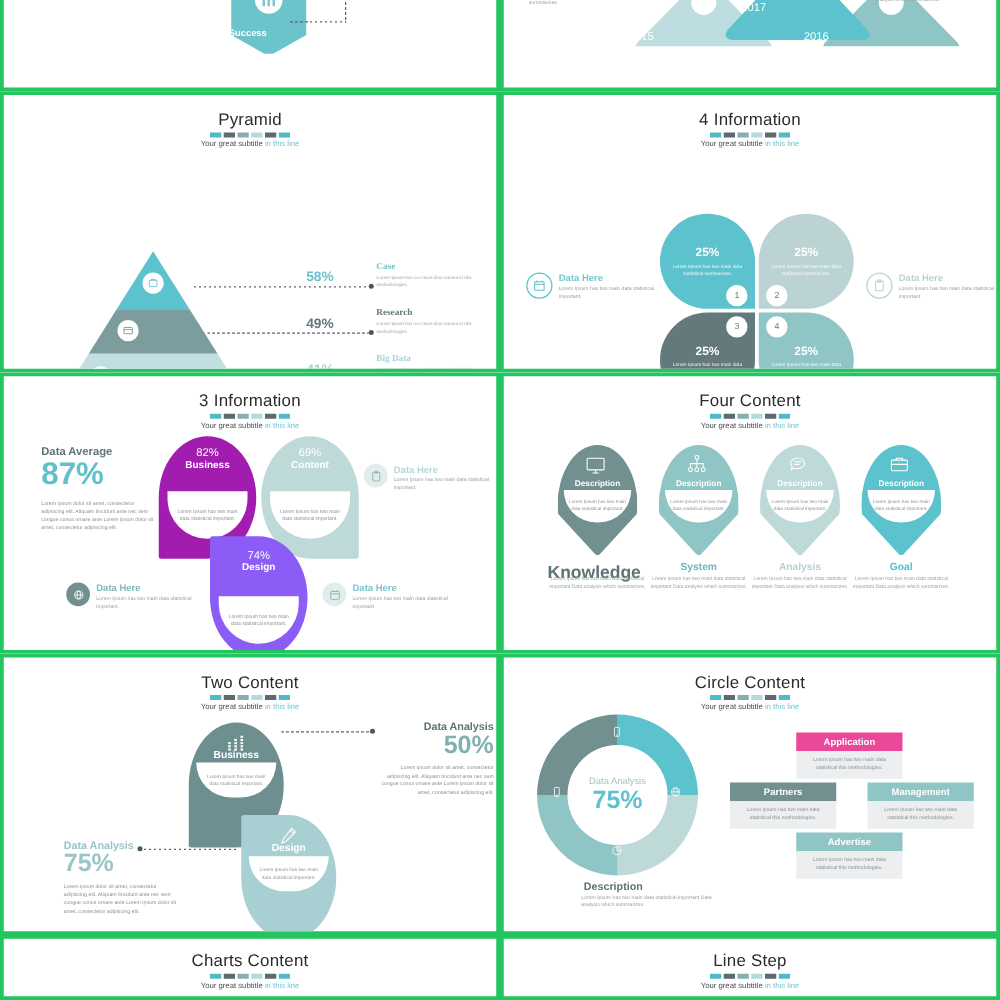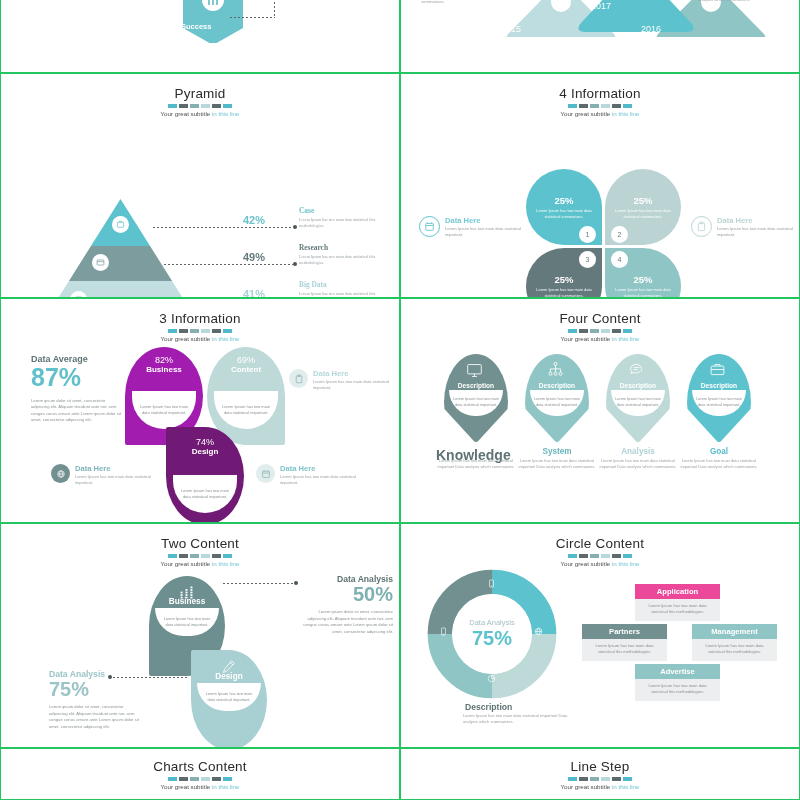--- a/index.html
+++ b/index.html
@@ -1,18 +1,18 @@
 <!DOCTYPE html>
 <html><head>
 <meta charset="utf-8">
 <style>
   * { box-sizing: border-box; margin:0; padding:0; }
   html,body { width:800px; height:800px; background:#e9ecee; font-family:"Liberation Sans", sans-serif; }
   .grid { width:800px; height:800px; display:grid; grid-template-columns:400px 400px; grid-template-rows:73px 225px 225px 225px 52px; gap:0; }
-  .slide { background:#fff; border:1px solid #22c55e; position:relative; overflow:hidden; }
+  .slide { background:#fff; border:3px solid #22c55e; position:relative; overflow:hidden; }
   .slide.r1 { border-top:none; }
 
   
   .titlewrap { position:absolute; left:0; right:0; top:12px; text-align:center; }
   .ttl { font-size:13.5px; color:#2b2b2b; letter-spacing:.2px; font-weight:400; }
   .bars { margin:3px auto 2px; display:flex; justify-content:center; gap:2px; }
   .bars i { display:block; width:9px; height:4px; }
   .sub { font-size:6.2px; color:#4d4d4d; }
   .sub b { font-weight:400; }
   .sub span { color:#6fc6d2; }
@@ -132,21 +132,21 @@
       <div class="ic icn" style="left:47px;top:92px;">
         <svg width="9" height="9" viewBox="0 0 16 16" fill="none" stroke="#A8D2D6" stroke-width="1.3">
             <rect x="3" y="2.5" width="10" height="11" rx="1"></rect>
             <path d="M5 6h6M5 9h6"></path>
           </svg>
       </div>
 
     </div>
 
     <div>
-      <div class="pct" style="left: 218px; top: 140px; color: rgb(108, 194, 204);">42%</div>
+      <div class="pct" style="left: 218px; top: 140px; color: rgb(108, 194, 204);">58%</div>
       <div class="dots" style="left:152px;top:153px;width:140px;"></div>
       <div class="dotend" style="left:292px;top:151px;"></div>
       <div class="rlab" style="left:298px;top:132px;">
         <div class="h" style="color:#6CC2CC;">Case</div>
         <div class="t">Lorem Ipsum has two main data statistical this methodologies.</div>
       </div>
 
       <div class="pct" style="left:218px;top:177px;color:#64797C;">49%</div>
       <div class="dots" style="left:163px;top:190px;width:129px;"></div>
       <div class="dotend" style="left:292px;top:188px;"></div>
@@ -272,21 +272,21 @@
       <div class="drop" style="left:206px;top:48px;width:78px;height:98px;background:#BDD9D8;border-radius:50% 50% 2px 50%;">
         <div class="dtxt" style="top:8px;">
           <div class="b">69%</div>
           <div class="a">Content</div>
         </div>
         <div class="dwhite" style="left:7px;top:44px;width:64px;height:38px;border-radius:0 0 32px 32px;">
             <span>Lorem Ipsum has two main data statistical important.</span>
           </div>
       </div>
 
-      <div class="drop" style="left:165px;top:128px;width:78px;height:98px;background:#701a75;border-radius:2px 50% 50% 50%;">
+      <div class="drop" style="left:165px;top:128px;width:78px;height:98px;background:#8b5cf6;border-radius:2px 50% 50% 50%;">
         <div class="dtxt" style="top:10px;">
           <div class="b">74%</div>
           <div class="a">Design</div>
         </div>
         <div class="dwhite" style="left:7px;top:48px;width:64px;height:38px;border-radius:0 0 32px 32px;">
             <span>Lorem Ipsum has two main data statistical important.</span>
           </div>
       </div>
     </div>
 

